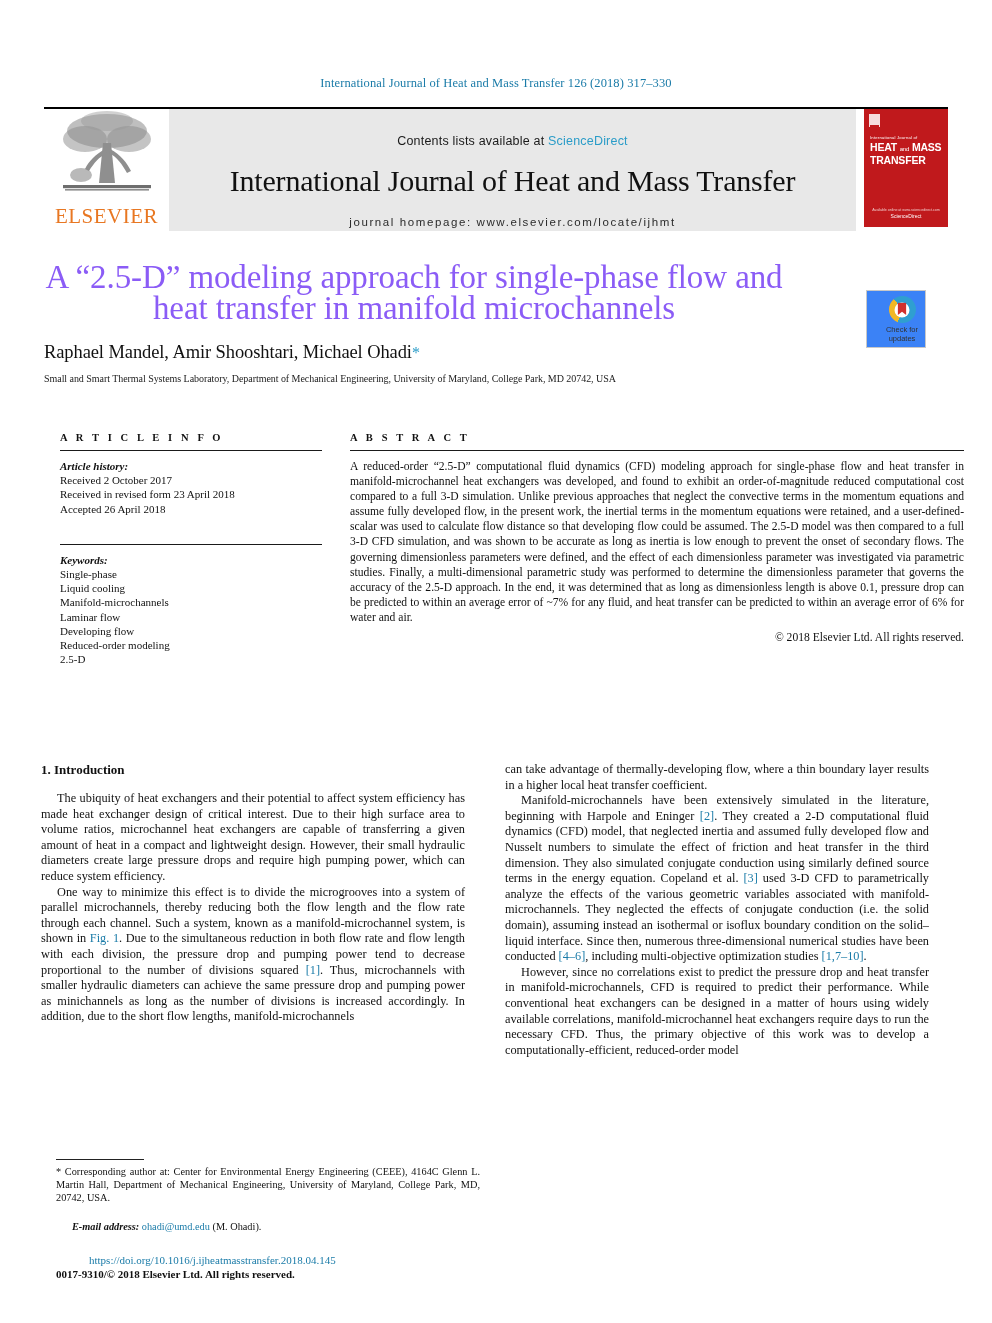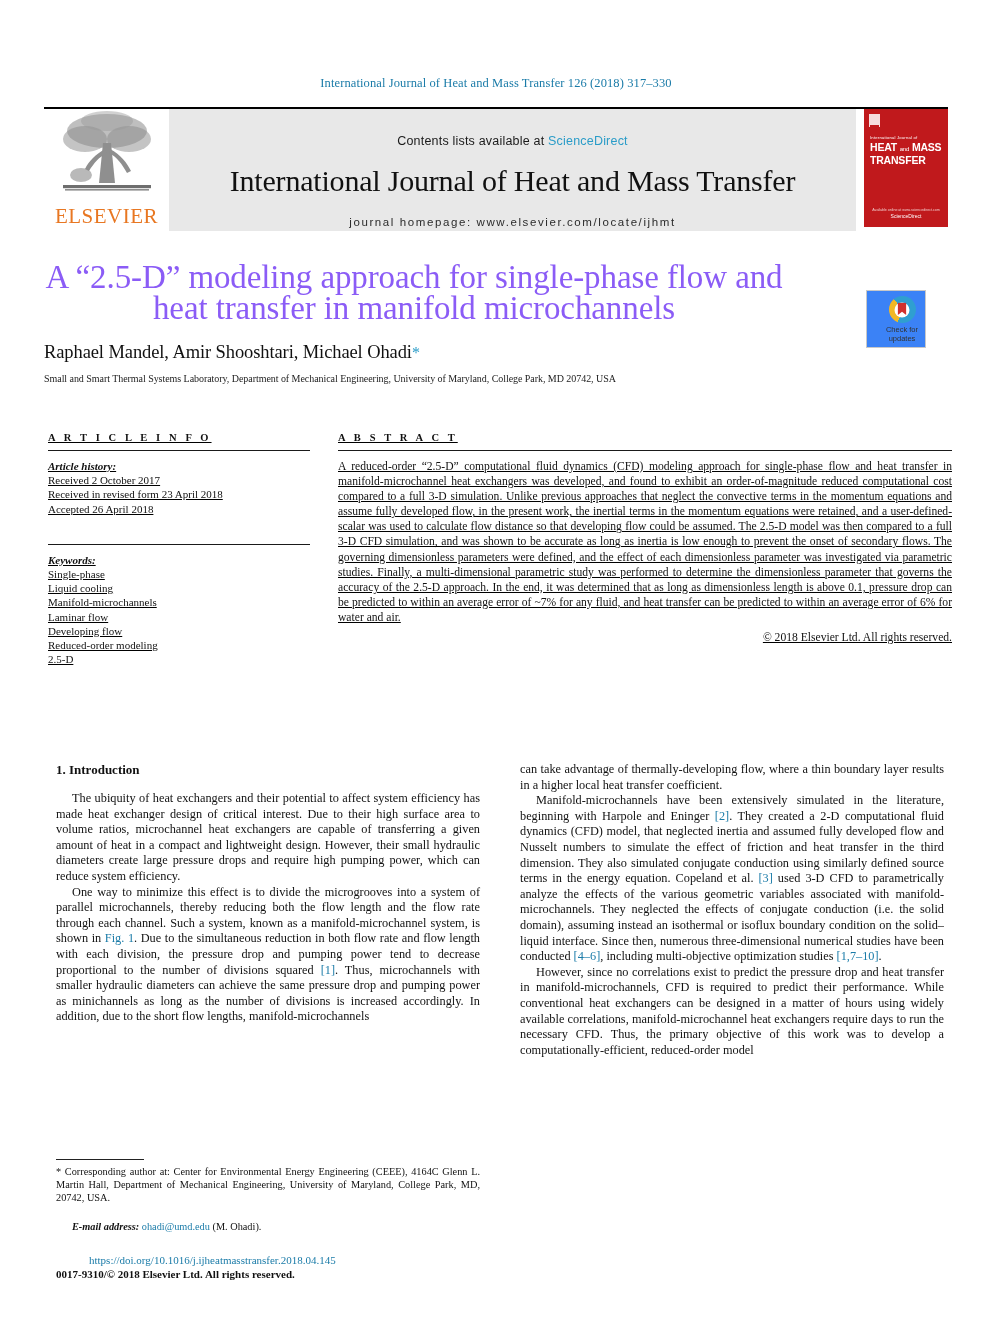--- a/index.html
+++ b/index.html
@@ -244,25 +244,24 @@
   .crossmark .cm-text {
     font-family: "Liberation Sans", sans-serif;
     font-size: 7.5px;
     line-height: 9px;
     color: #333;
   }
 
   
   .infoabs {
     position: absolute;
-    left: 48px; top: 432px;
+    left: 60px; top: 432px;
     width: 904px;
     display: flex;
     gap: 28px;
-    text-decoration: underline;
   }
   .col-info { width: 262px; flex: 0 0 262px; }
   .col-abs  { flex: 1 1 auto; }
 
   .sec-head {
     font-family: "Liberation Serif", serif;
     font-weight: bold;
     font-size: 10.5px;
     letter-spacing: 3.1px;
     color: #111;
@@ -296,21 +295,21 @@
     margin-top: 6px;
     text-align: right;
     font-family: "Liberation Serif", serif;
     font-size: 11.6px;
     color: #111;
   }
 
   
   .body-cols {
     position: absolute;
-    left: 56px; top: 762px;
+    left: 41px; top: 762px;
     width: 888px;
     display: flex;
     gap: 40px;
   }
   .bcol { width: 424px; flex: 0 0 424px; position: relative; }
   h2.body-head {
     font-family: "Liberation Serif", serif;
     font-weight: bold;
     font-size: 13px;
     margin: 0 0 13px 0;

